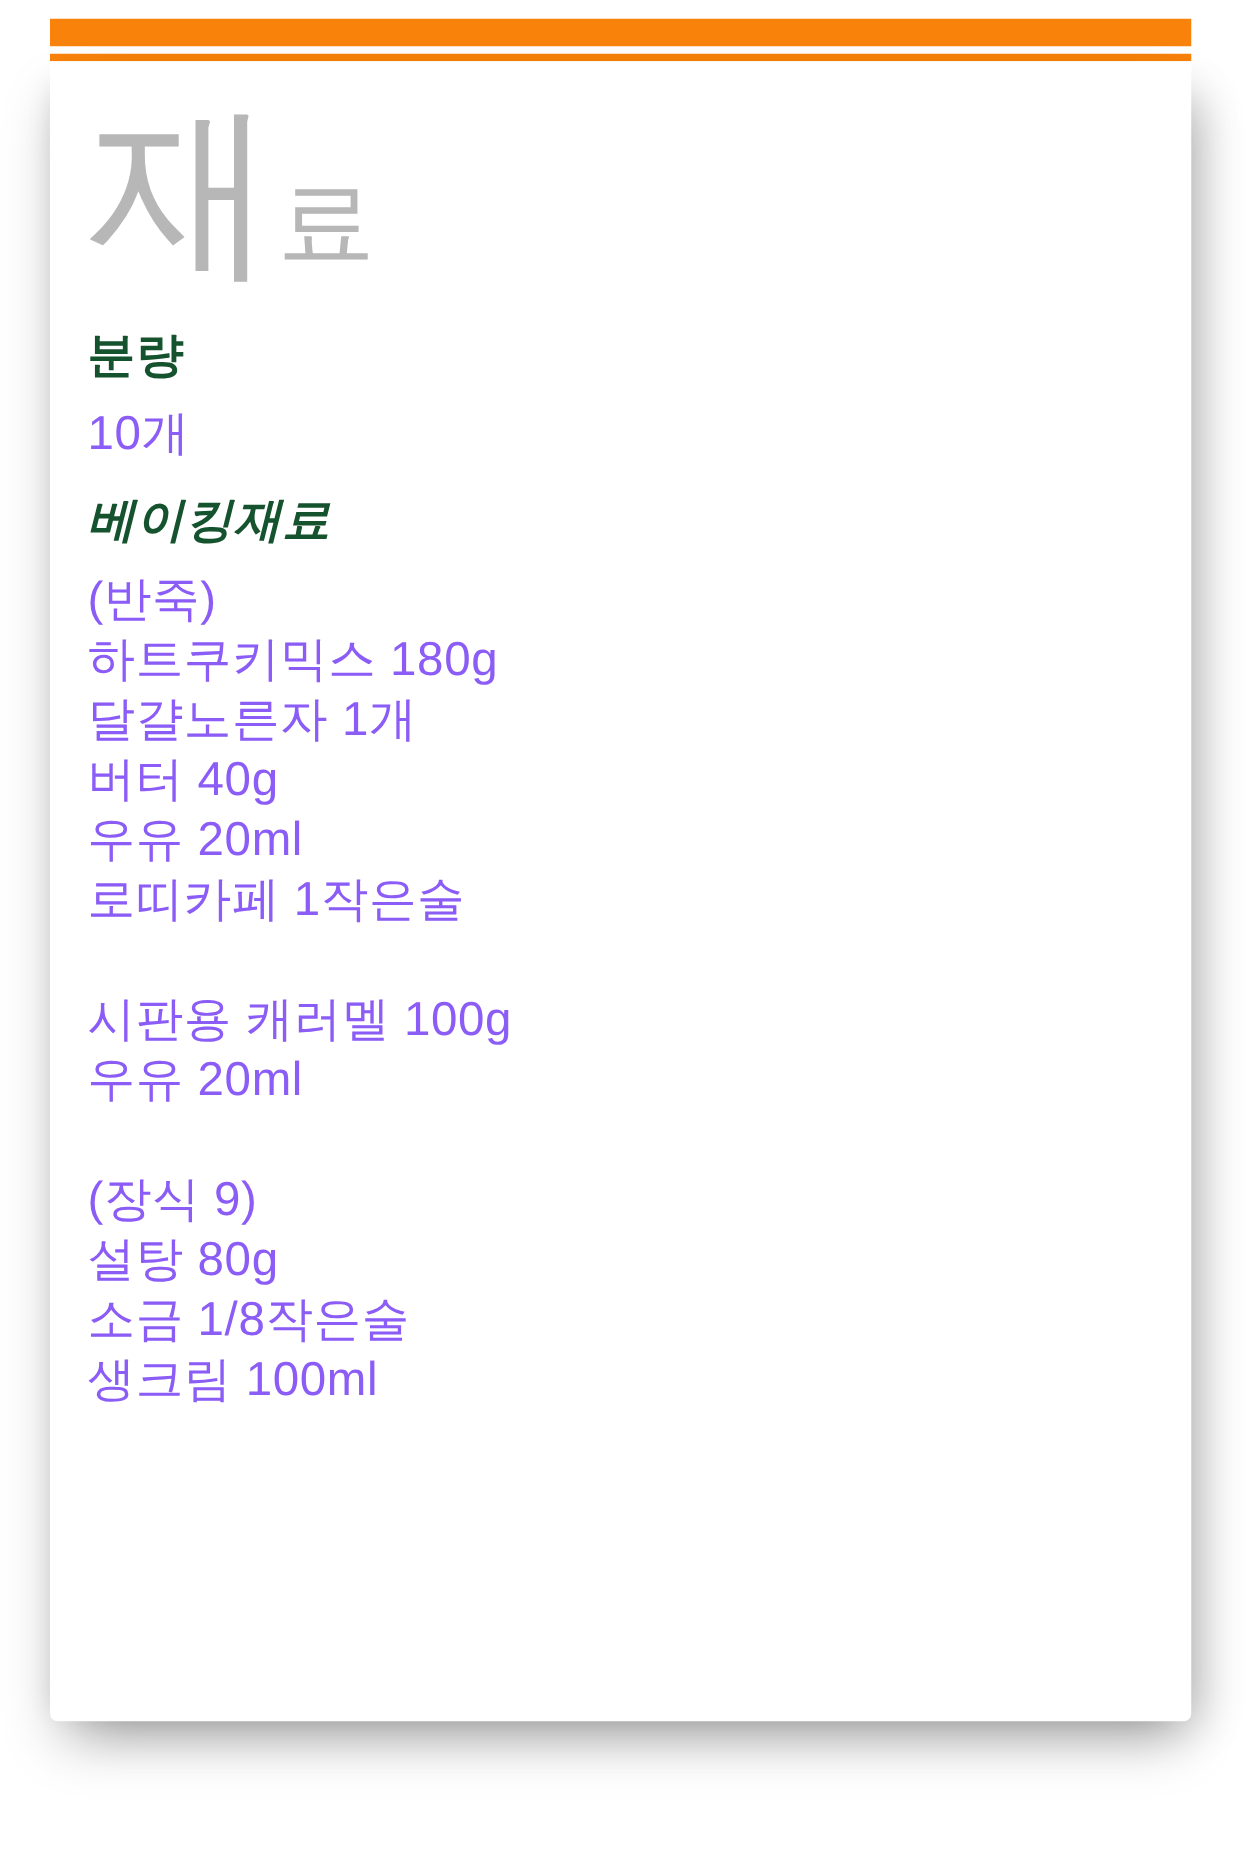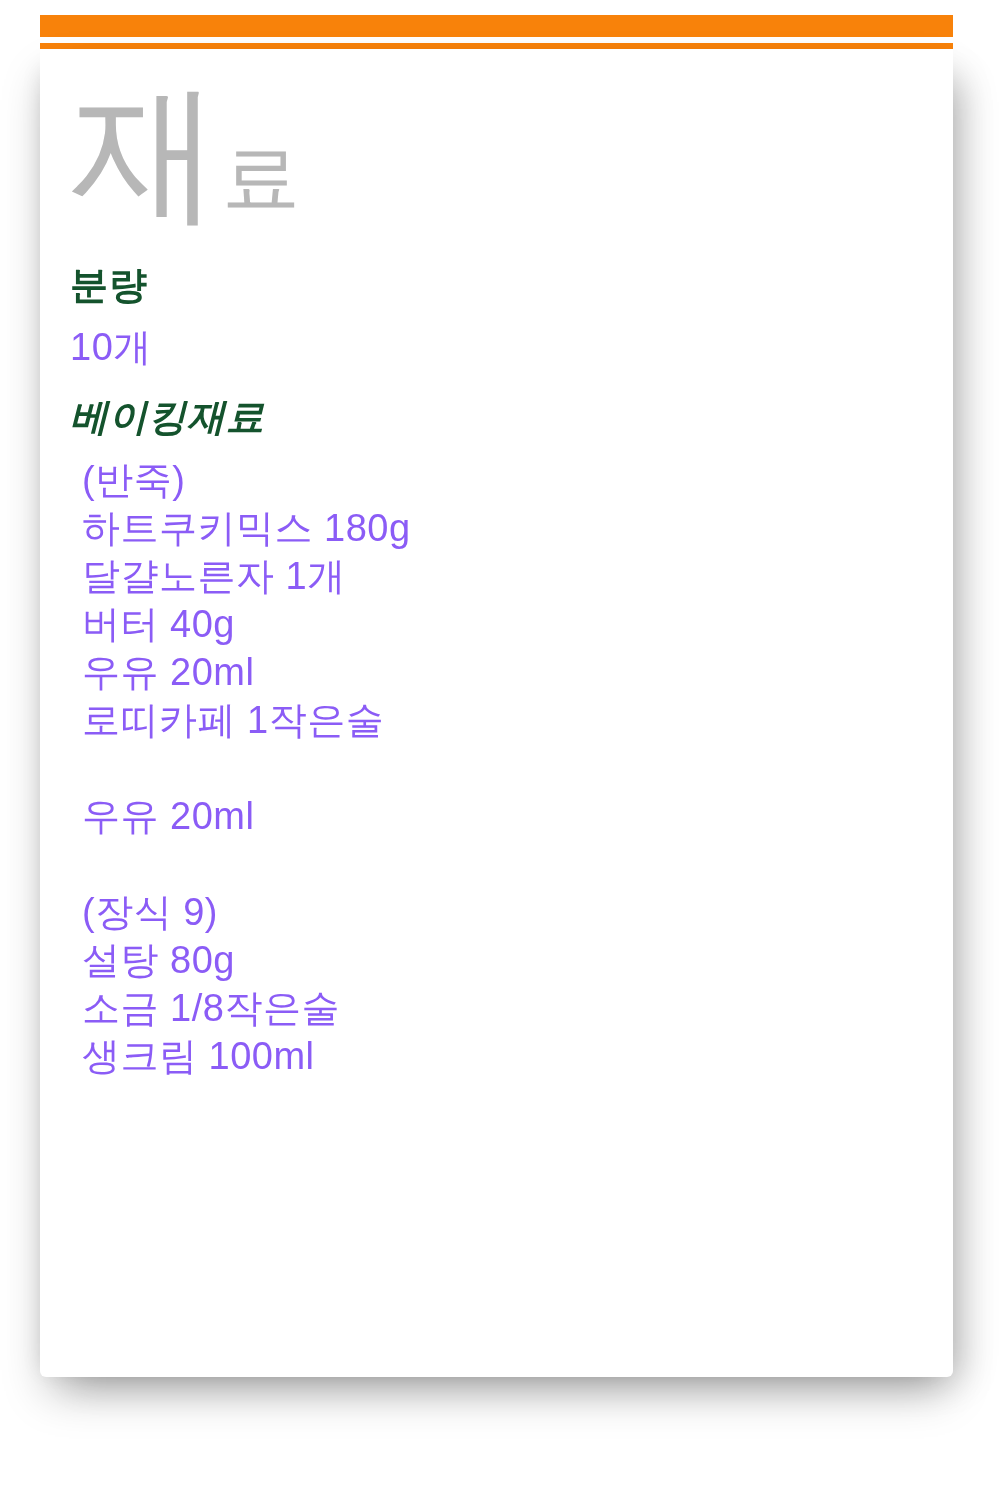--- a/index.html
+++ b/index.html
@@ -76,21 +76,20 @@
     line-height: 48px;
     font-weight: 300;
     color: #8b5cf6;
     letter-spacing: 0.5px;
   }
   .yield-line {
     margin-top: 14px;
   }
   .group {
     margin-top: 48px;
-    margin-left: 12px;
   }
   .group.first {
     margin-top: 16px;
   }
 </style>
 </head>
 <body>
 
 <div class="page">
 
@@ -110,20 +109,21 @@
     <div class="group first">
       <p class="body-line">(반죽)</p>
       <p class="body-line">하트쿠키믹스 180g</p>
       <p class="body-line">달걀노른자 1개</p>
       <p class="body-line">버터 40g</p>
       <p class="body-line">우유 20ml</p>
       <p class="body-line">로띠카페 1작은술</p>
     </div>
 
     <div class="group">
+      <p class="body-line">시판용 캐러멜 100g</p>
       <p class="body-line">우유 20ml</p>
     </div>
 
     <div class="group">
       <p class="body-line">(장식 9)</p>
       <p class="body-line">설탕 80g</p>
       <p class="body-line">소금 1/8작은술</p>
       <p class="body-line">생크림 100ml</p>
     </div>
 

